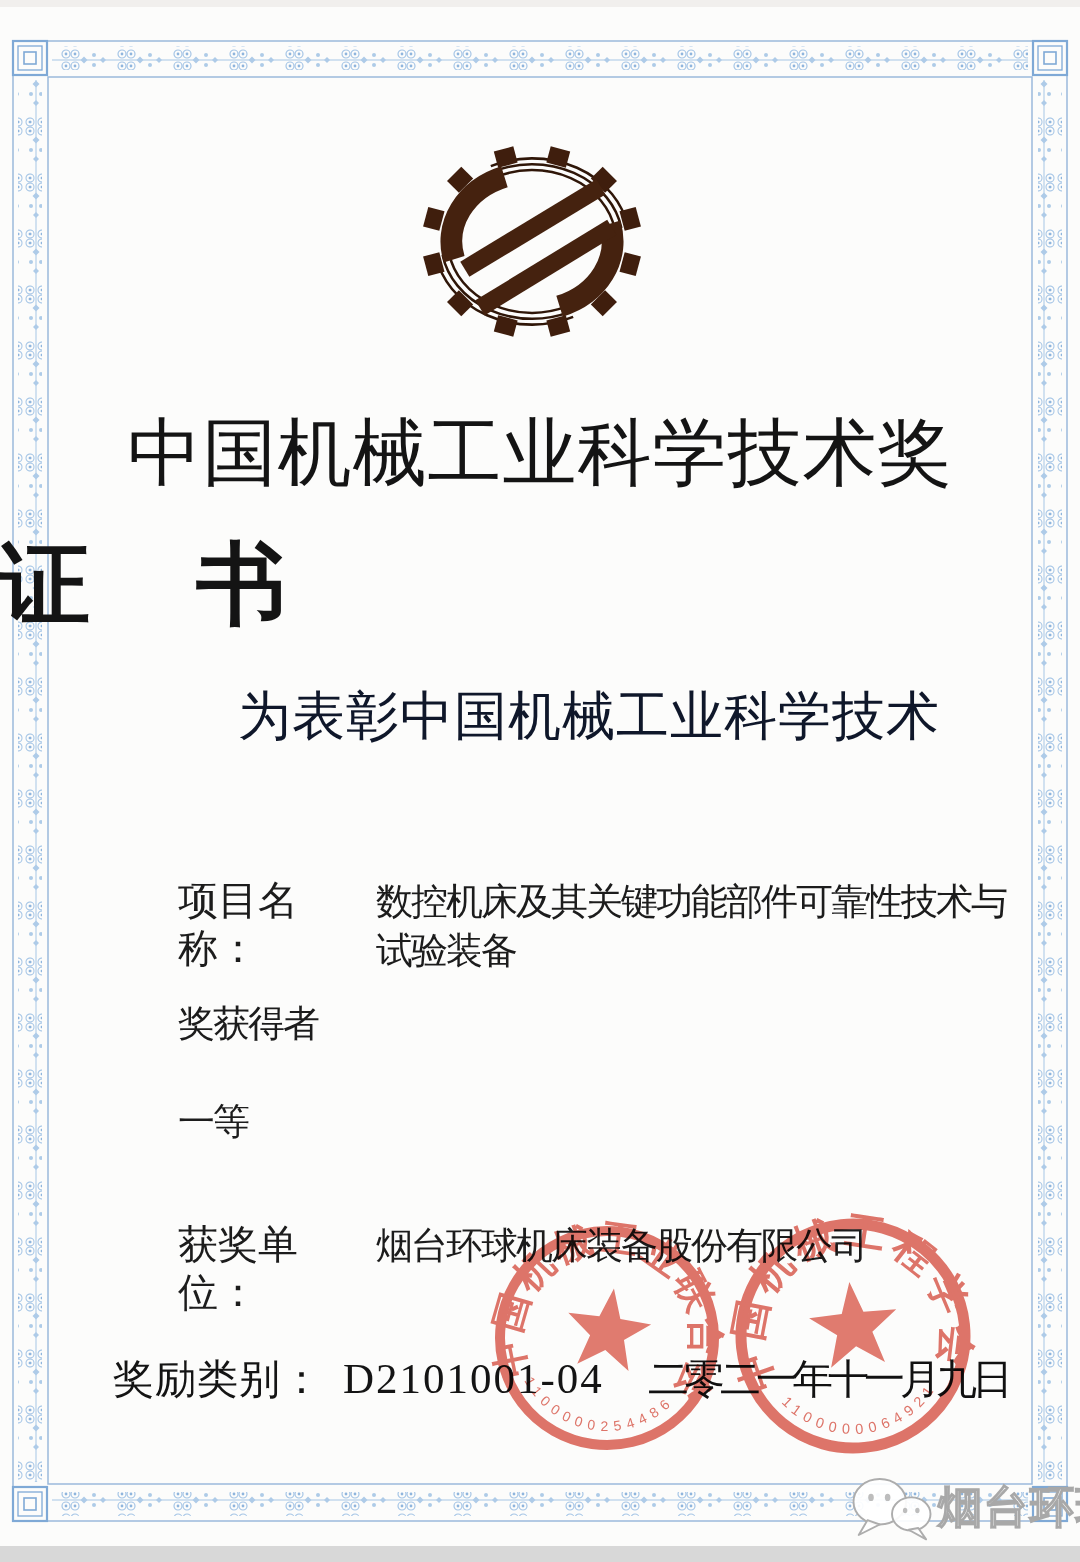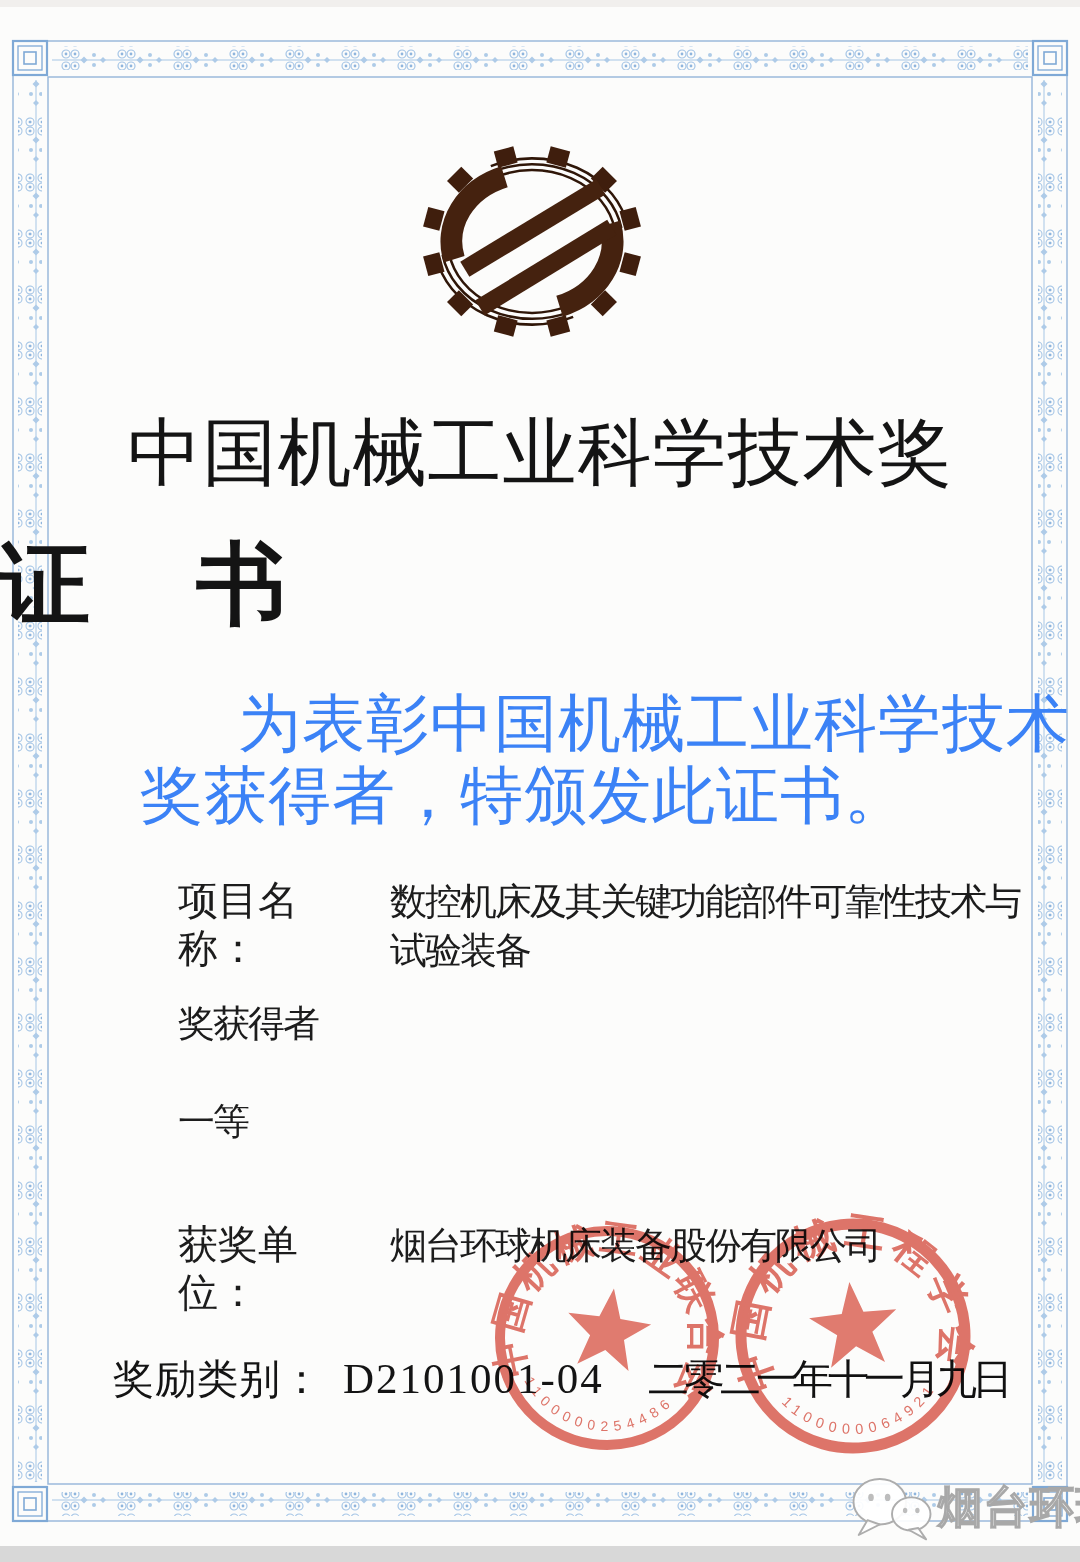--- a/index.html
+++ b/index.html
@@ -7,25 +7,25 @@
         font-family:"Liberation Serif","DejaVu Serif",serif;color:#141414;}
   .edge-top{position:absolute;left:0;top:0;width:100%;height:7px;background:#f1efed;z-index:0;}
   .edge-bottom{position:absolute;left:0;bottom:0;width:100%;height:16px;background:#d8d8d8;z-index:0;}
   .frame-svg{position:absolute;left:0;top:0;z-index:1;}
   .content{position:absolute;left:0;top:0;width:100%;height:100%;z-index:2;}
   .emblem-svg{position:absolute;left:406px;top:133px;}
   .title{position:absolute;top:404px;left:0;width:100%;text-align:center;
          font-size:74px;font-weight:normal;letter-spacing:1px;white-space:nowrap;}
   .subtitle{position:absolute;top:524px;left:0;width:100%;text-align:left;
             font-size:90px;font-weight:bold;letter-spacing:8px;}
-  .body-line{position:absolute;font-size:63px;letter-spacing:1px;white-space:nowrap;color:#3b82f6;}
+  .body-line{position:absolute;font-size:53px;letter-spacing:1px;white-space:nowrap;color:#0f172a;}
   .bl1{top:681px;left:238px;}
   .bl2{top:753px;left:140px;}
   .frow{position:absolute;left:178px;width:848px;display:flex;align-items:flex-start;
-        font-family:"Liberation Sans","DejaVu Sans",sans-serif;color:#1c1c1c;gap:14px;}
+        font-family:"Liberation Sans","DejaVu Sans",sans-serif;color:#1c1c1c;}
   .flabel{flex:none;width:198px;font-size:40px;line-height:1.2;}
   .fvalue{font-size:37px;letter-spacing:-2px;line-height:1.32;max-width:668px;margin-top:2px;}
   .r1{top:876px;} .r2{top:998px;} .r3{top:1096px;} .r4{top:1192px;margin-top:28px;}
   .certrow{position:absolute;top:1352px;left:113px;display:flex;align-items:baseline;white-space:nowrap;}
   .certlabel{font-size:41px;letter-spacing:1px;}
   .certvalue{font-size:43px;letter-spacing:2px;margin-left:20px;}
   .date{position:absolute;top:1352px;left:648px;font-size:41px;letter-spacing:-5px;white-space:nowrap;color:#111;}
   .seals-svg{position:absolute;left:0;top:0;z-index:4;mix-blend-mode:multiply;}
   .watermark{position:absolute;left:846px;top:1472px;z-index:6;display:flex;align-items:center;}
   .wm-text{font-family:"Liberation Sans","DejaVu Sans",sans-serif;font-size:44px;font-weight:bold;
@@ -112,21 +112,20 @@
       <g stroke="#45220f" stroke-width="21" stroke-linecap="butt">
         <line x1="70" y1="162" x2="232" y2="64"></line>
         <line x1="88" y1="208" x2="245" y2="112"></line>
       </g>
     </svg>
 
     <div class="title">中国机械工业科学技术奖</div>
     <div class="subtitle">证　书</div>
 
     <div class="body-line bl1">为表彰中国机械工业科学技术</div>
-    <div class="body-line bl2">奖获得者，特颁发此证书。</div>
 
     <div class="frow r1">
       <div class="flabel">项目名称：</div>
       <div class="fvalue">数控机床及其关键功能部件可靠性技术与试验装备</div>
     </div>
     <div class="frow r2">
       <div class="fvalue">奖获得者</div>
     </div>
     <div class="frow r3">
       <div class="fvalue">一等</div>

